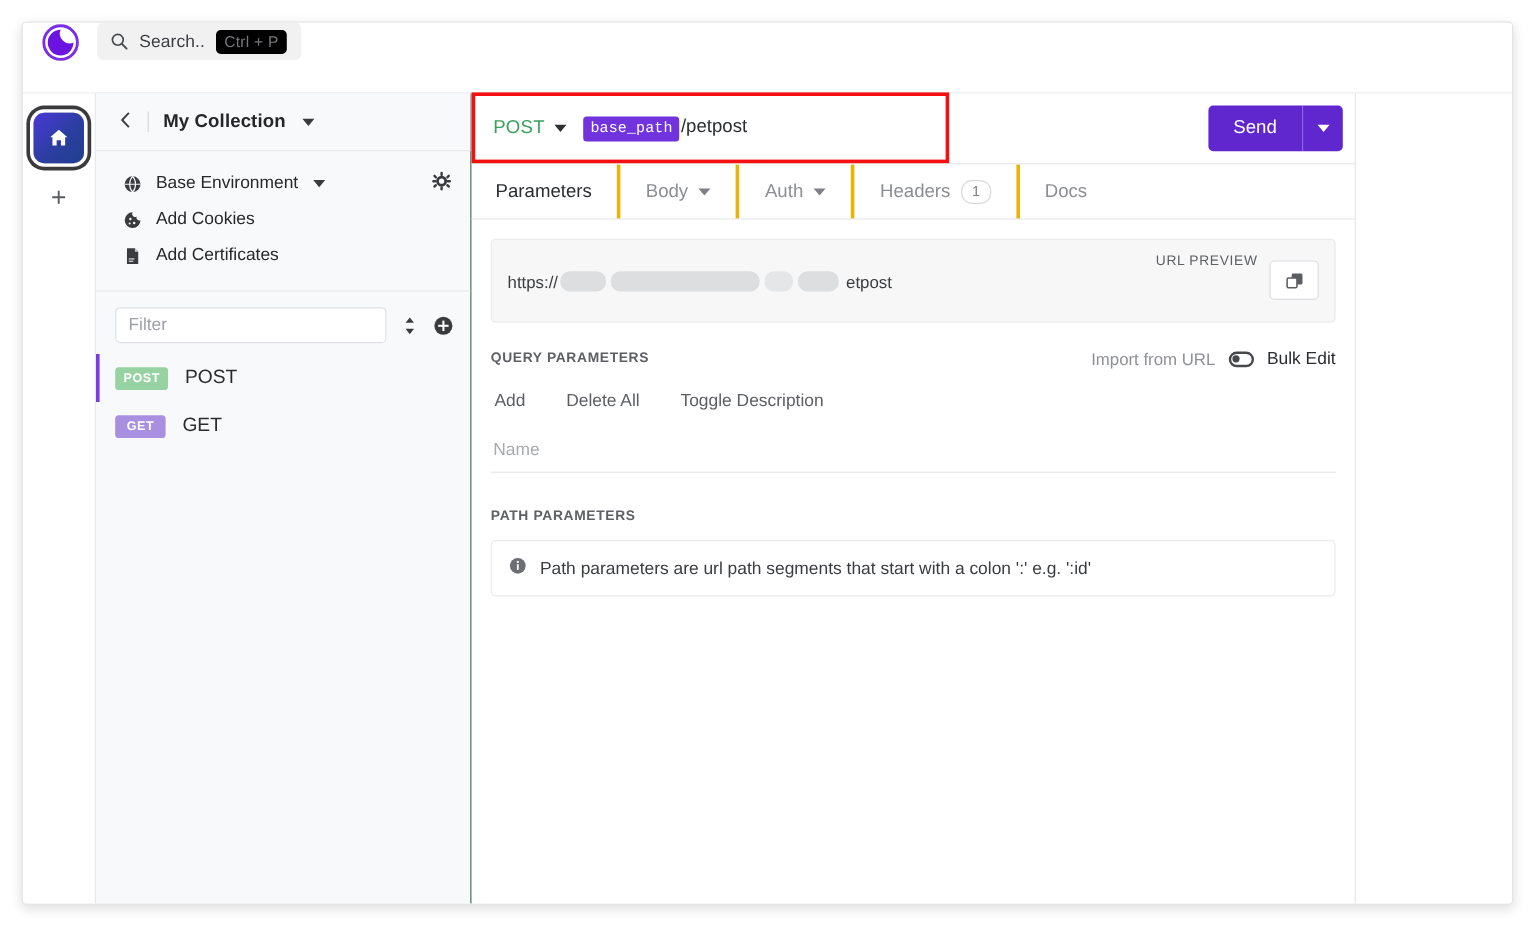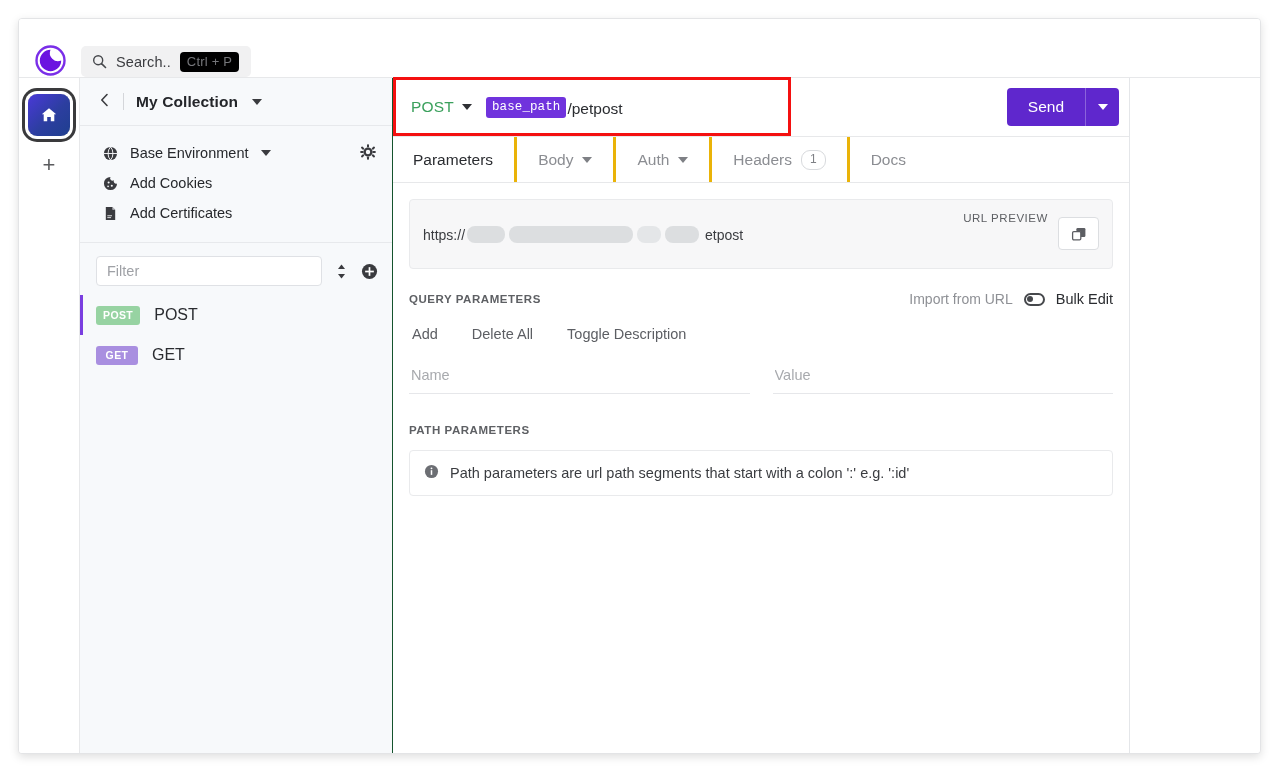--- a/index.html
+++ b/index.html
@@ -21,21 +21,21 @@
     display: flex;
     flex-direction: column;
   }
 
   
   #titlebar {
     height: 59px;
     flex: 0 0 59px;
     border-bottom: 1px solid #e7e8ea;
     display: flex;
-    align-items: flex-end;
+    align-items: flex-start;
     background: #fff;
   }
   #logo-wrap {
     width: 62px;
     display: flex; align-items: center; justify-content: center;
   }
   .logo-svg { display: block; }
   #search-box {
     display: flex; align-items: center;
     gap: 9px;
@@ -188,21 +188,21 @@
     display: flex; align-items: center; gap: 8px;
     cursor: pointer; padding-right: 14px;
   }
   #method-label { font-size: 15.5px; color: #3aa05c; letter-spacing: .2px; }
   .caret-green {
     width: 0; height: 0;
     border-left: 5px solid transparent;
     border-right: 5px solid transparent;
     border-top: 6px solid #2f3034;
   }
-  #url-value { display: flex; align-items: flex-end; font-size: 15.5px; color: #2a2c30; }
+  #url-value { display: flex; align-items: flex-start; font-size: 15.5px; color: #2a2c30; }
   .tmpl-tag {
     background: #7033dd; color: #fff;
     font-size: 12.5px;
     border-radius: 3px;
     padding: 3px 6px 4px;
     font-family: "Liberation Mono", monospace;
     letter-spacing: .1px;
   }
   #url-path { margin-left: 1px; }
   #send-group {
@@ -576,21 +576,20 @@
           </div>
 
           <div id="qp-actions">
             <span class="act-link">Add</span>
             <span class="act-link">Delete All</span>
             <span class="act-link">Toggle Description</span>
           </div>
 
           <div id="qp-row">
             <input class="param-input" type="text" placeholder="Name" style="">
-            <input class="param-input" type="text" placeholder="Value" style="">
           </div>
 
           <div class="section-title" id="pp-title">PATH PARAMETERS</div>
 
           <div id="pp-note">
             <span>
               <svg width="15" height="15" viewBox="0 0 16 16">
                 <circle cx="8" cy="8" r="7" fill="#6c6e73"></circle>
                 <rect x="7.2" y="6.6" width="1.6" height="5" fill="#ffffff"></rect>
                 <circle cx="8" cy="4.6" r="1" fill="#ffffff"></circle>

